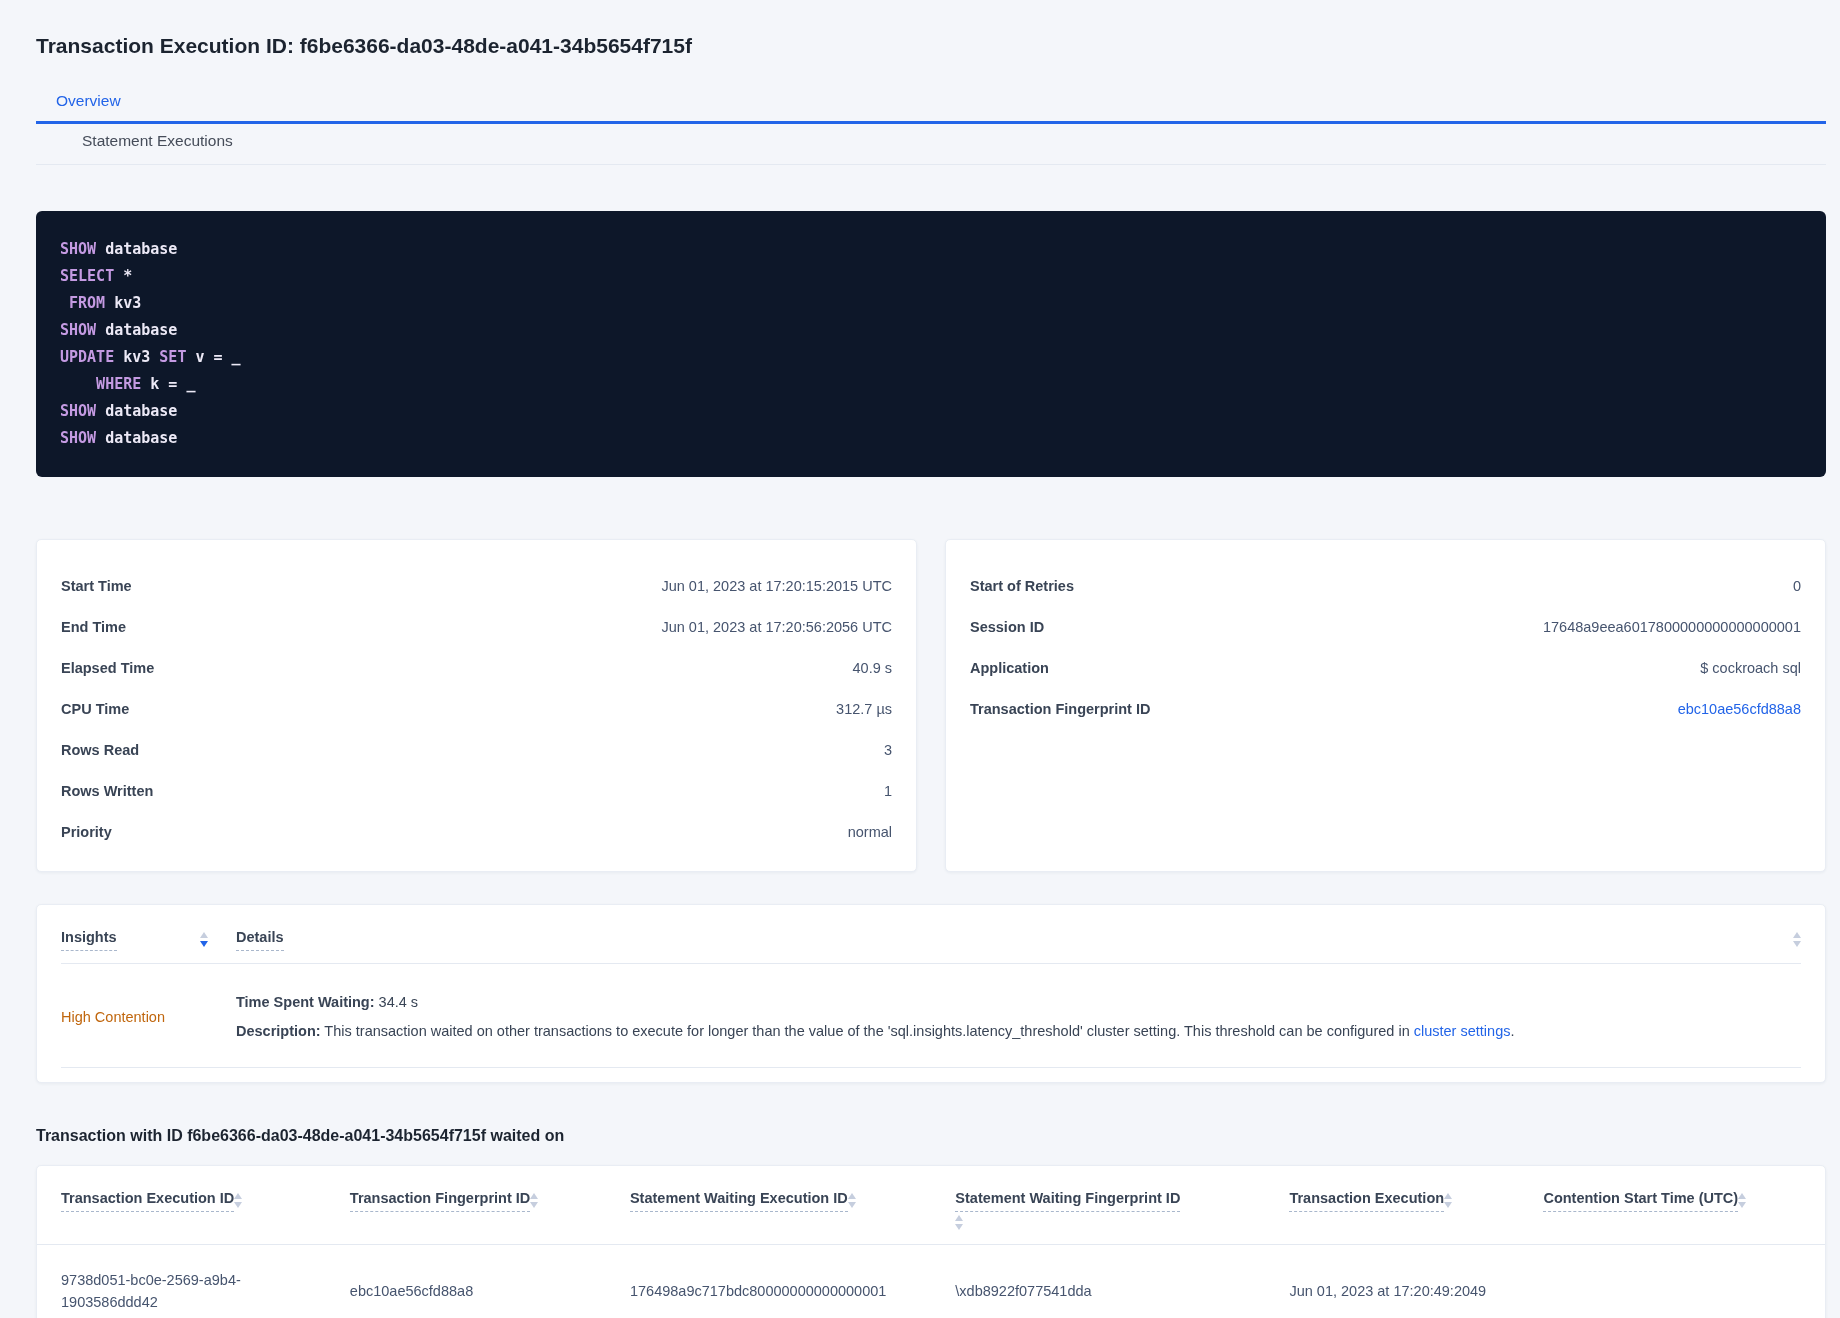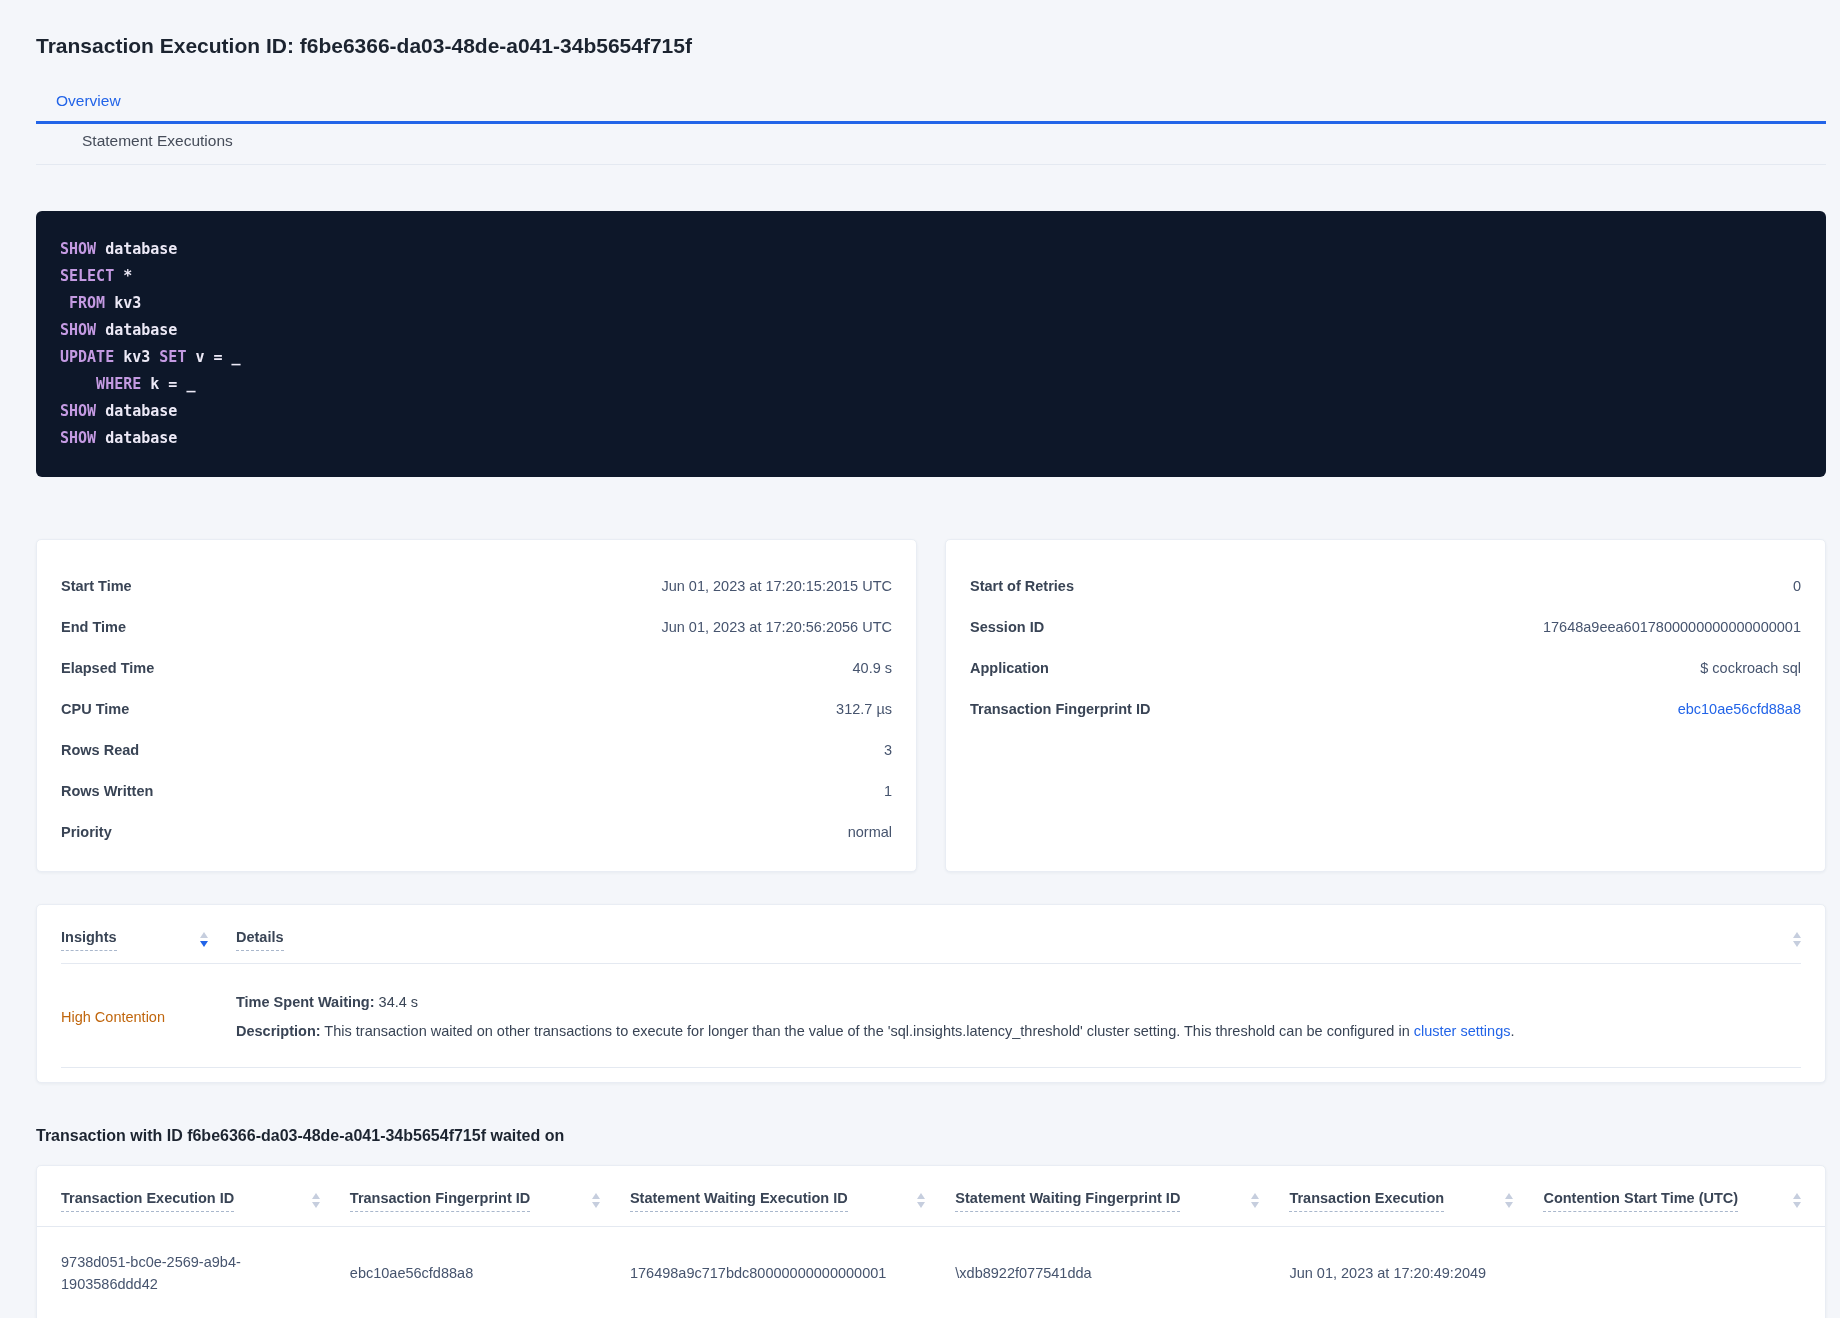--- a/index.html
+++ b/index.html
@@ -65,22 +65,22 @@
   .ins-details { flex:1; font-size:14.5px; color:#394455; line-height:22px; }
   .ins-details .line2 { margin-top:7px; }
   .lbl { font-weight:700; }
 
   
   .section-title { margin:44px 0 0; font-size:16px; font-weight:700; color:#1c2430; }
   .table-card { margin-top:20px; padding:24px 0 14px; }
   .t-header, .t-row { display:flex; padding-left:24px; padding-right:24px; }
   .t-cell { padding-right:30px; }
   .c1 { width:16.6%; } .c2 { width:16.1%; } .c3 { width:18.7%; }
-  .c4 { width:19.2%; } .c5 { width:14.6%; } .c6 { width:14.8%; padding-right:0; }
-  .t-head-cell { display:flex; justify-content:space-between; align-items:flex-start; }
+  .c4 { width:19.2%;flex-direction:column; } .c5 { width:14.6%; } .c6 { width:14.8%; padding-right:0; }
+  .t-head-cell { display:flex; align-items:flex-start; }
   .t-divider { border-bottom:1px solid #e4e9f1; margin-top:14px; }
   .t-row { padding-top:24px; padding-bottom:28px; border-bottom:1px solid #e4e9f1; font-size:14.5px; color:#46546e; line-height:22px; align-items:center; }
   .dashed-link {
     display:inline-block; max-width:178px; color:#46546e; cursor:pointer;
     text-decoration:underline dashed; text-decoration-color:#a9b7cc; text-decoration-thickness:1px;
     text-underline-offset:5px;
   }
 </style>
 </head>
 <body>

